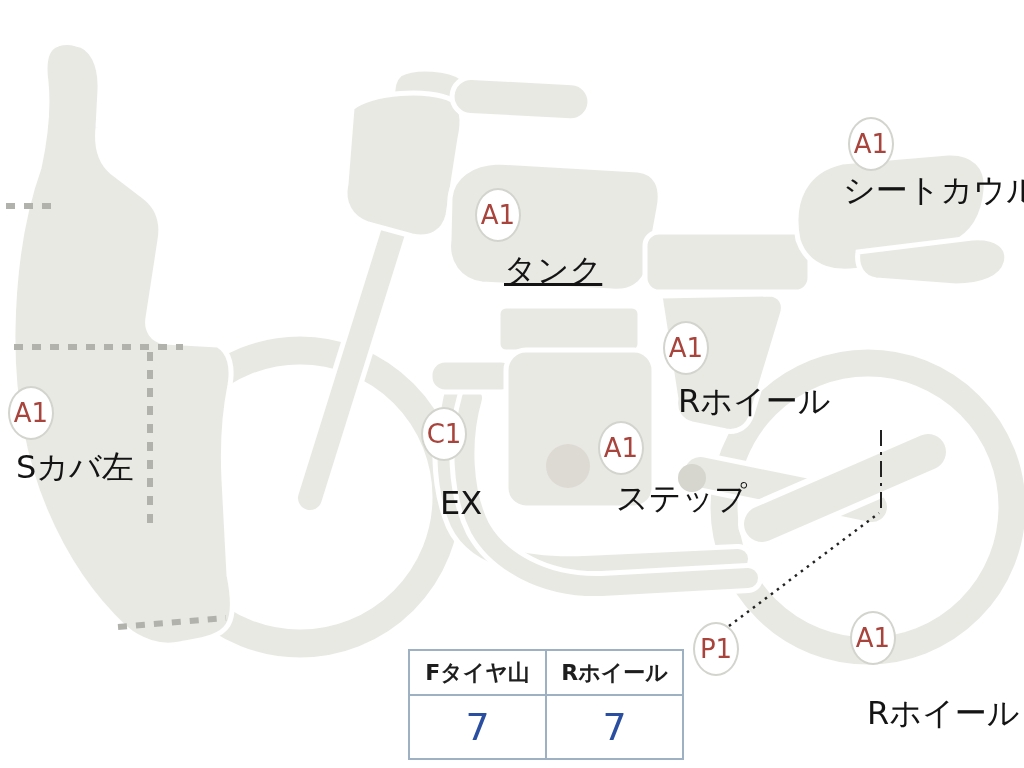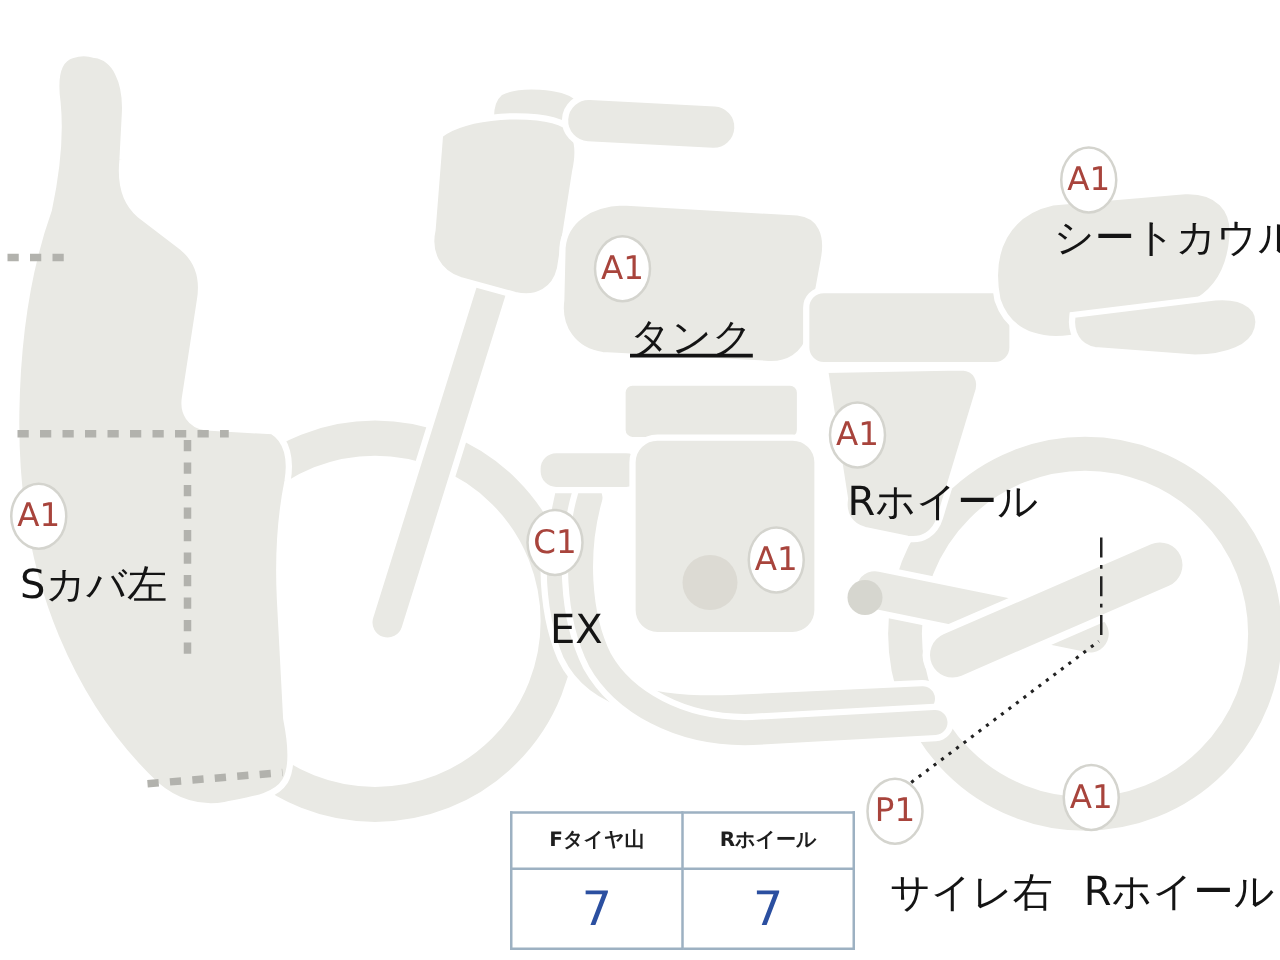--- a/index.html
+++ b/index.html
@@ -20,21 +20,21 @@
   }
 
   .tire-table {
     position:absolute; left:408px; top:649px;
     border-collapse:collapse; background:#ffffff;
   }
   .tire-table th, .tire-table td {
     border:2px solid #9db1c2; width:137px; text-align:center; vertical-align:middle;
     font-family:"DejaVu Sans","Liberation Sans",sans-serif;
   }
-  .tire-table th { height:45px; font-size:16px; font-weight:600; color:#1e1e1e; }
+  .tire-table th { height:45px; font-size:22px; font-weight:600; color:#1e1e1e; }
   .tire-table td { height:64px; font-size:38px; color:#2b4fa0; }
 </style>
 </head>
 <body>
 
 <div class="stage">
 
   <svg width="1024" height="768" viewBox="0 0 1024 768">
     <g fill="#e9e9e4" stroke="#ffffff" stroke-width="5">
 
@@ -110,30 +110,30 @@
   <div class="anno-label" style="left:843px; top:169px;">シートカウル</div>
 
   <div class="anno-badge" style="left:663px; top:321px;">
     <span>A1</span>
   </div>
   <div class="anno-label" style="left:678px; top:380px;">Rホイール</div>
 
   <div class="anno-badge" style="left:598px; top:421px;">
     <span>A1</span>
   </div>
+  <div class="anno-label" style="left:616px; top:477px;">ステップ</div>
 
   <div class="anno-badge" style="left:421px; top:407px;">
     <span>C1</span>
   </div>
   <div class="anno-label" style="left:440px; top:484px;">EX</div>
 
   <div class="anno-badge" style="left:693px; top:622px;">
     <span>P1</span>
   </div>
-  <div class="anno-label" style="left:712px; top:693px;">サイレ右</div>
 
   <div class="anno-badge" style="left:850px; top:611px;">
     <span>A1</span>
   </div>
   <div class="anno-label" style="left:867px; top:692px;">Rホイール</div>
 
   <table class="tire-table">
     <tbody>
       <tr>
         <th>Fタイヤ山</th>

